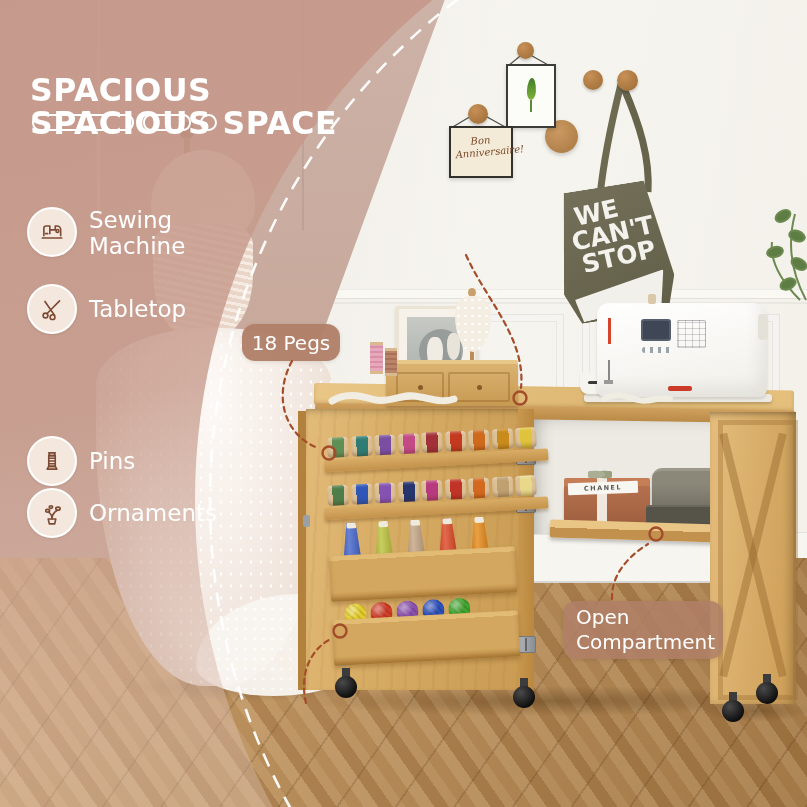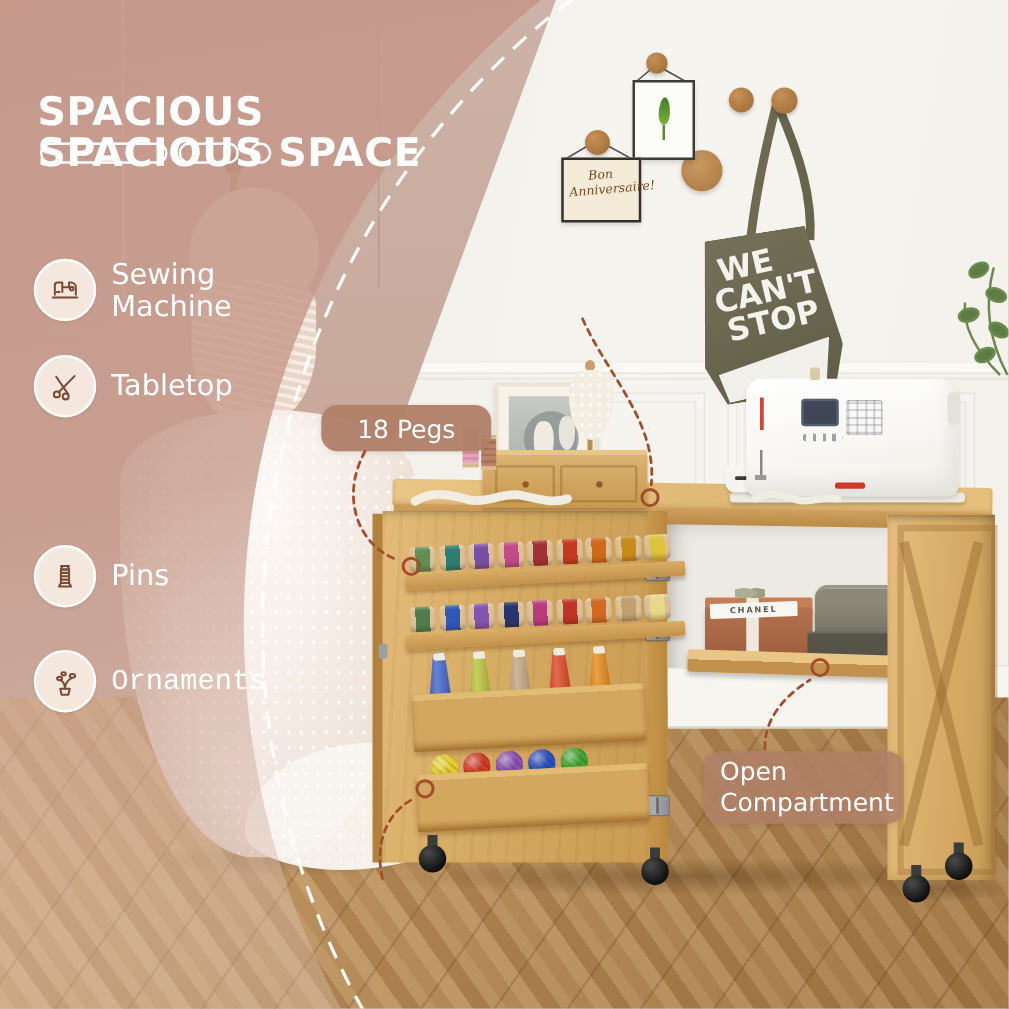--- a/index.html
+++ b/index.html
@@ -232,25 +232,25 @@
   .deco-pill{height:13px;border:2px solid #fff;border-radius:8px;}
   .dp1{width:98px;} .dp2{width:44px;}
   .deco-dot{width:13px;height:13px;border:2px solid #fff;border-radius:50%;}
   .feature{display:flex;}
   .fcircle{width:46px;height:46px;border-radius:50%;border:2.5px solid #fff;
     background:rgba(247,238,228,.92);display:flex;align-items:center;justify-content:center;
     flex:none;box-shadow:0 1px 3px rgba(0,0,0,.08);}
   .flabel{margin-left:12px;color:#fff;font-size:23px;line-height:26px;
     display:flex;align-items:center;width:140px;}
   .f0{left:27px;top:207px;} .f1{left:27px;top:284px;} .f2{left:27px;top:362px;}
-  .f3{left:27px;top:436px;} .f4{left:27px;top:520px;font-family:Liberation Mono, monospace;}
+  .f3{left:27px;top:436px;} .f4{left:27px;top:488px;}
   .pill{color:#fff;font-size:20px;display:flex;align-items:center;justify-content:center;
     border-radius:13px;box-shadow:0 1px 4px rgba(0,0,0,.1);}
   .c0{left:357px;top:214px;width:216px;height:40px;background:rgba(176,127,104,.96);}
-  .c1{left:257px;top:324px;width:136px;height:37px;background:rgba(176,127,104,.96);}
+  .c1{left:242px;top:324px;width:98px;height:37px;background:rgba(176,127,104,.96);}
   .c2{left:563px;top:601px;width:160px;height:58px;background:rgba(176,127,104,.86);
     justify-content:flex-start;align-items:flex-start;padding:4px 0 0 13px;line-height:25px;
     box-sizing:border-box;border-radius:13px;}
   .c3{left:282px;top:705px;width:172px;height:40px;background:rgba(176,127,104,.84);border-radius:11px;}
 </style>
 </head>
 <body>
 
 <div class="stage">
 

